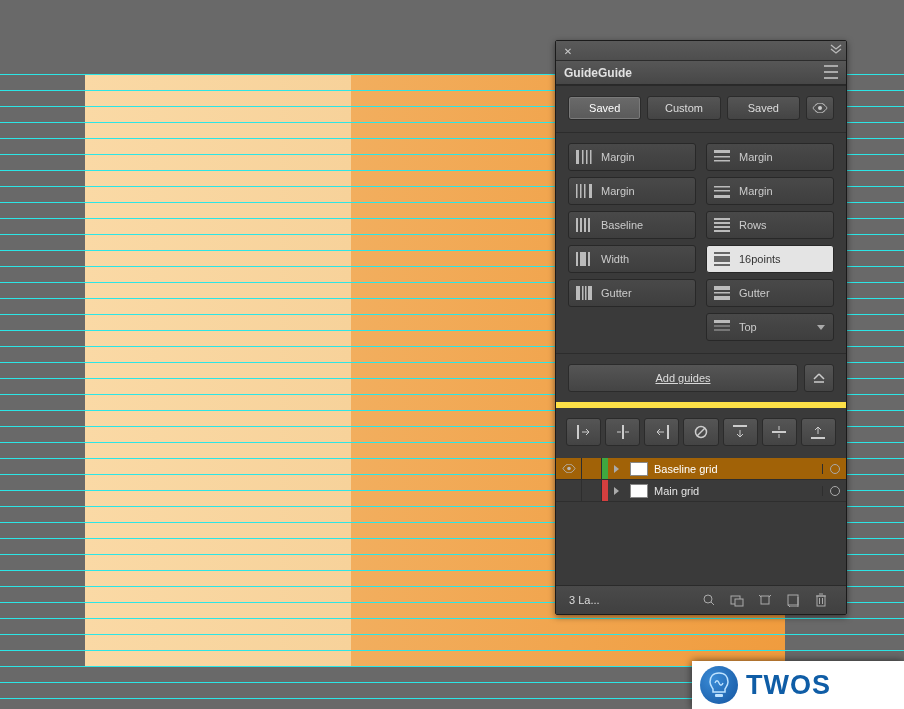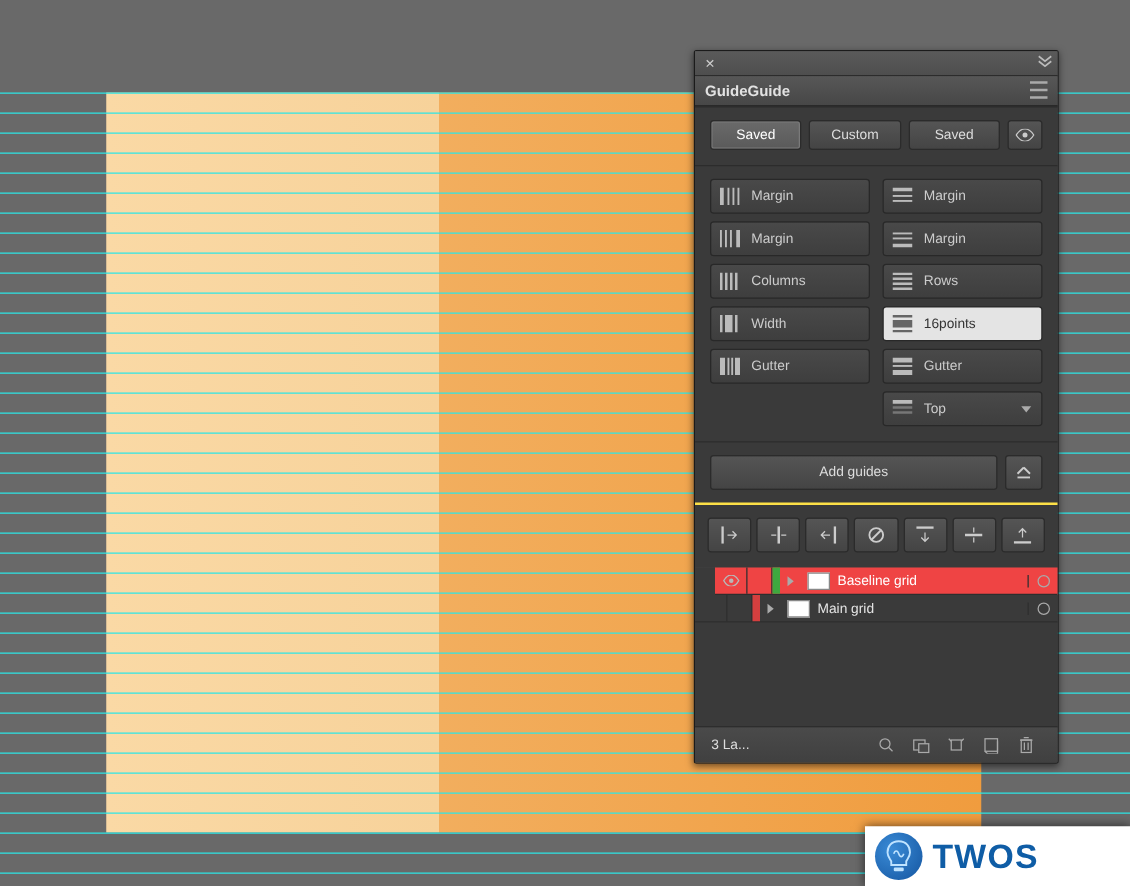--- a/index.html
+++ b/index.html
@@ -123,21 +123,22 @@
   position:absolute; right:8px; top:50%; margin-top:-2px;
   width:0;height:0;border-left:4px solid transparent;border-right:4px solid transparent;border-top:5px solid #aaa;
 }
 .field .lbl { font-size:11px; color:#ccc; }
 .field.input-filled .lbl { color:#333; }
 .field .ico-slot { width:18px; height:16px; display:flex;align-items:center;justify-content:center; }
 .field svg { display:block; }
 .spacer-cell { visibility:hidden; }
 .add-row {
   display:flex; gap:6px; padding: 10px 12px;
-  border-bottom:2px solid #fde047;
+  border-bottom:6px solid #fde047;
+  text-decoration:underline;
 }
 .add-btn {
   flex:1; height:28px;
   background: linear-gradient(#555,#444);
   border:1px solid #2b2b2b; border-radius:3px;
   color:#ddd; font-size:11px;
   display:flex;align-items:center;justify-content:center;
   cursor:pointer;
 }
 .sq-btn {
@@ -158,23 +159,22 @@
   min-height: 128px;
   border-bottom:1px solid #2a2a2a;
 }
 .layer-row {
   height: 22px;
   display:flex; align-items:center;
   border-bottom:1px solid #2e2e2e;
   font-size:11px;
 }
 .layer-row.selected {
-  background: #ef4444;
+  background: #a16207;
   color:#fff;
-  margin-left:16px;
 }
 .layer-row .vis {
   width: 26px; height:100%;
   border-right:1px solid #2e2e2e;
   display:flex;align-items:center;justify-content:center;
   color:#b8b8b8;
 }
 .layer-row .lock {
   width: 20px; height:100%;
   border-right:1px solid #2e2e2e;
@@ -365,21 +365,21 @@
         </div>
         <div class="field">
           <span class="ico-slot">
               <svg width="16" height="14">
                 <rect x="0" y="0" width="2" height="14" fill="#bbb"></rect>
                 <rect x="4" y="0" width="2" height="14" fill="#bbb"></rect>
                 <rect x="8" y="0" width="2" height="14" fill="#bbb"></rect>
                 <rect x="12" y="0" width="2" height="14" fill="#bbb"></rect>
               </svg>
             </span>
-          <span class="lbl">Columns</span>
+          <span class="lbl">Baseline</span>
         </div>
         <div class="field">
           <span class="ico-slot">
               <svg width="16" height="14">
                 <rect x="0" y="0" width="16" height="2" fill="#bbb"></rect>
                 <rect x="0" y="4" width="16" height="2" fill="#bbb"></rect>
                 <rect x="0" y="8" width="16" height="2" fill="#bbb"></rect>
                 <rect x="0" y="12" width="16" height="2" fill="#bbb"></rect>
               </svg>
             </span>

